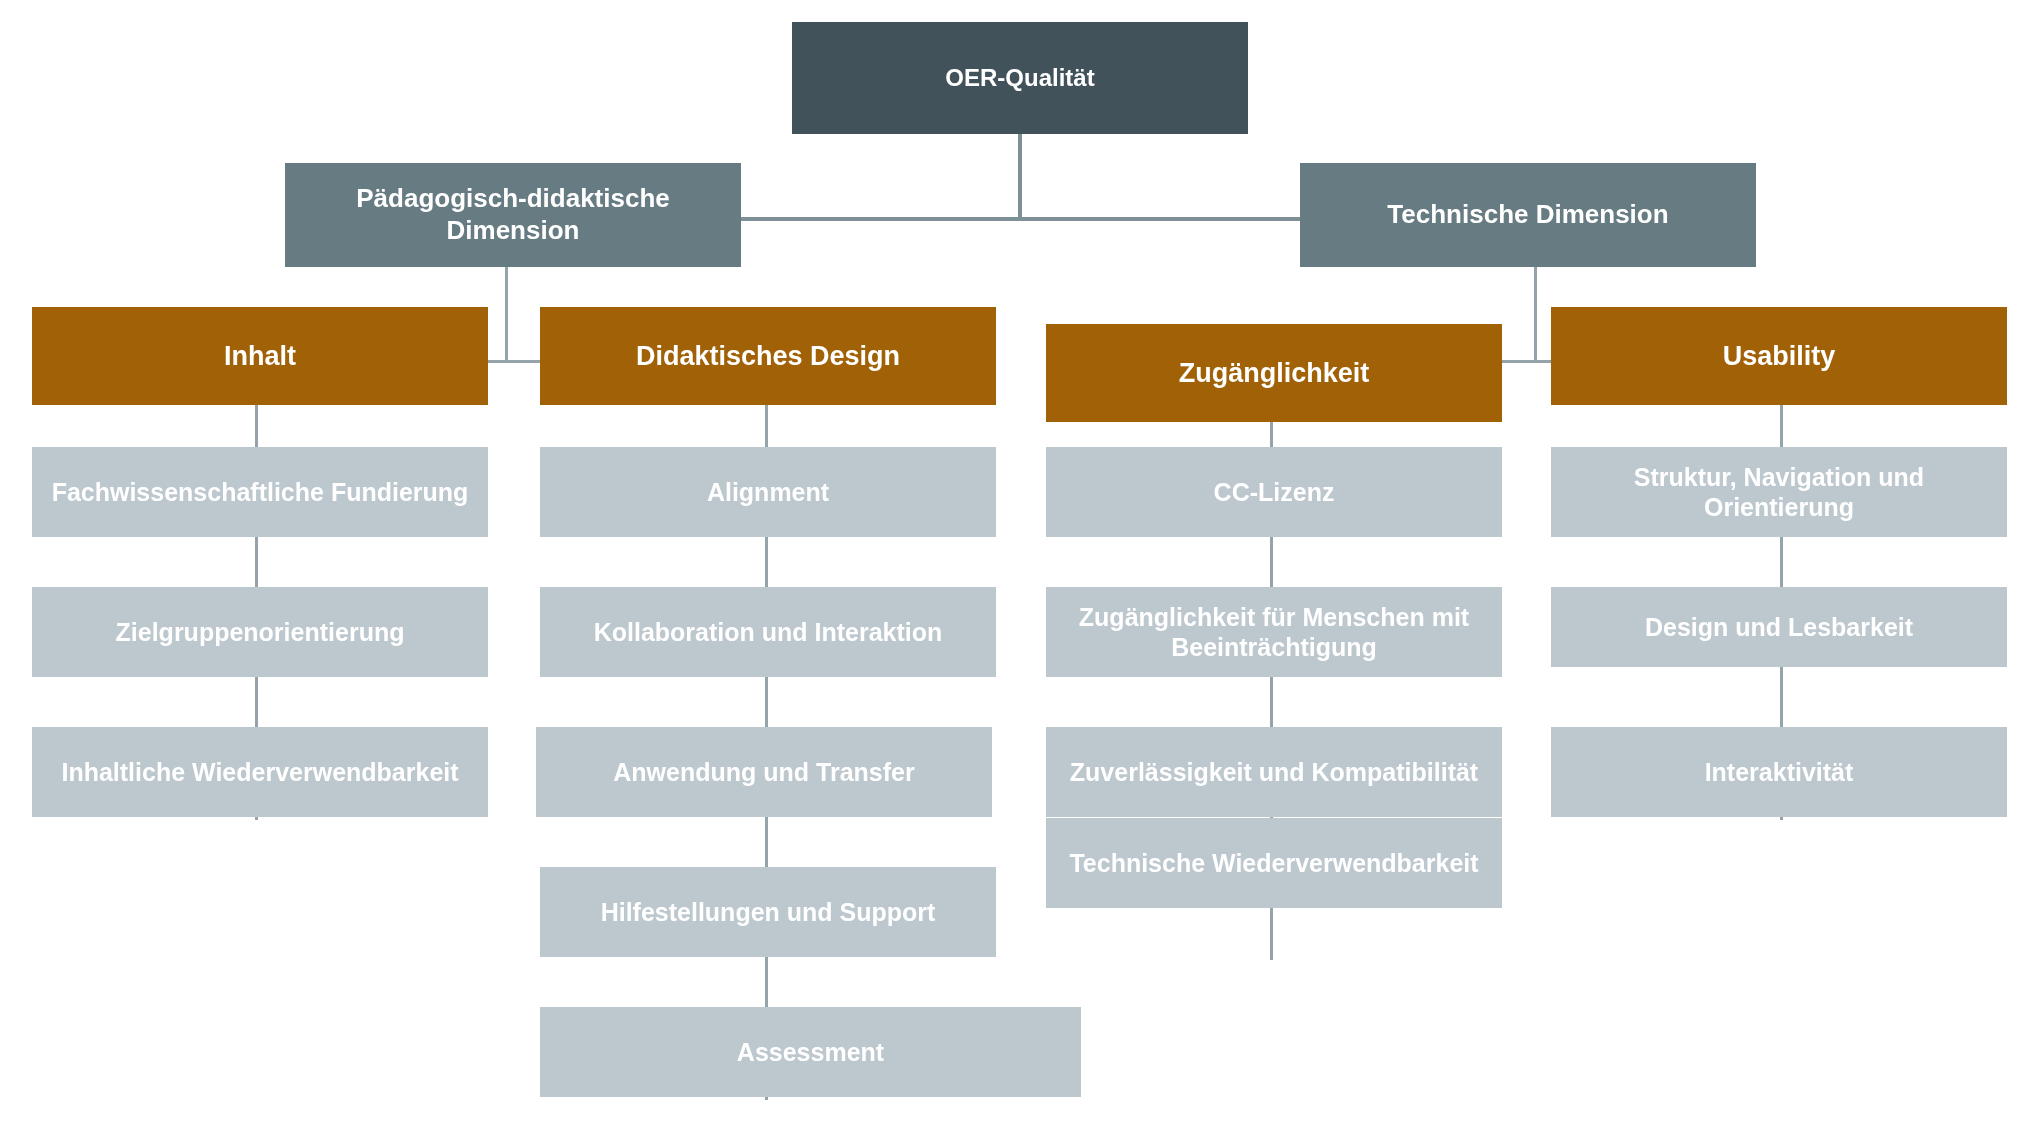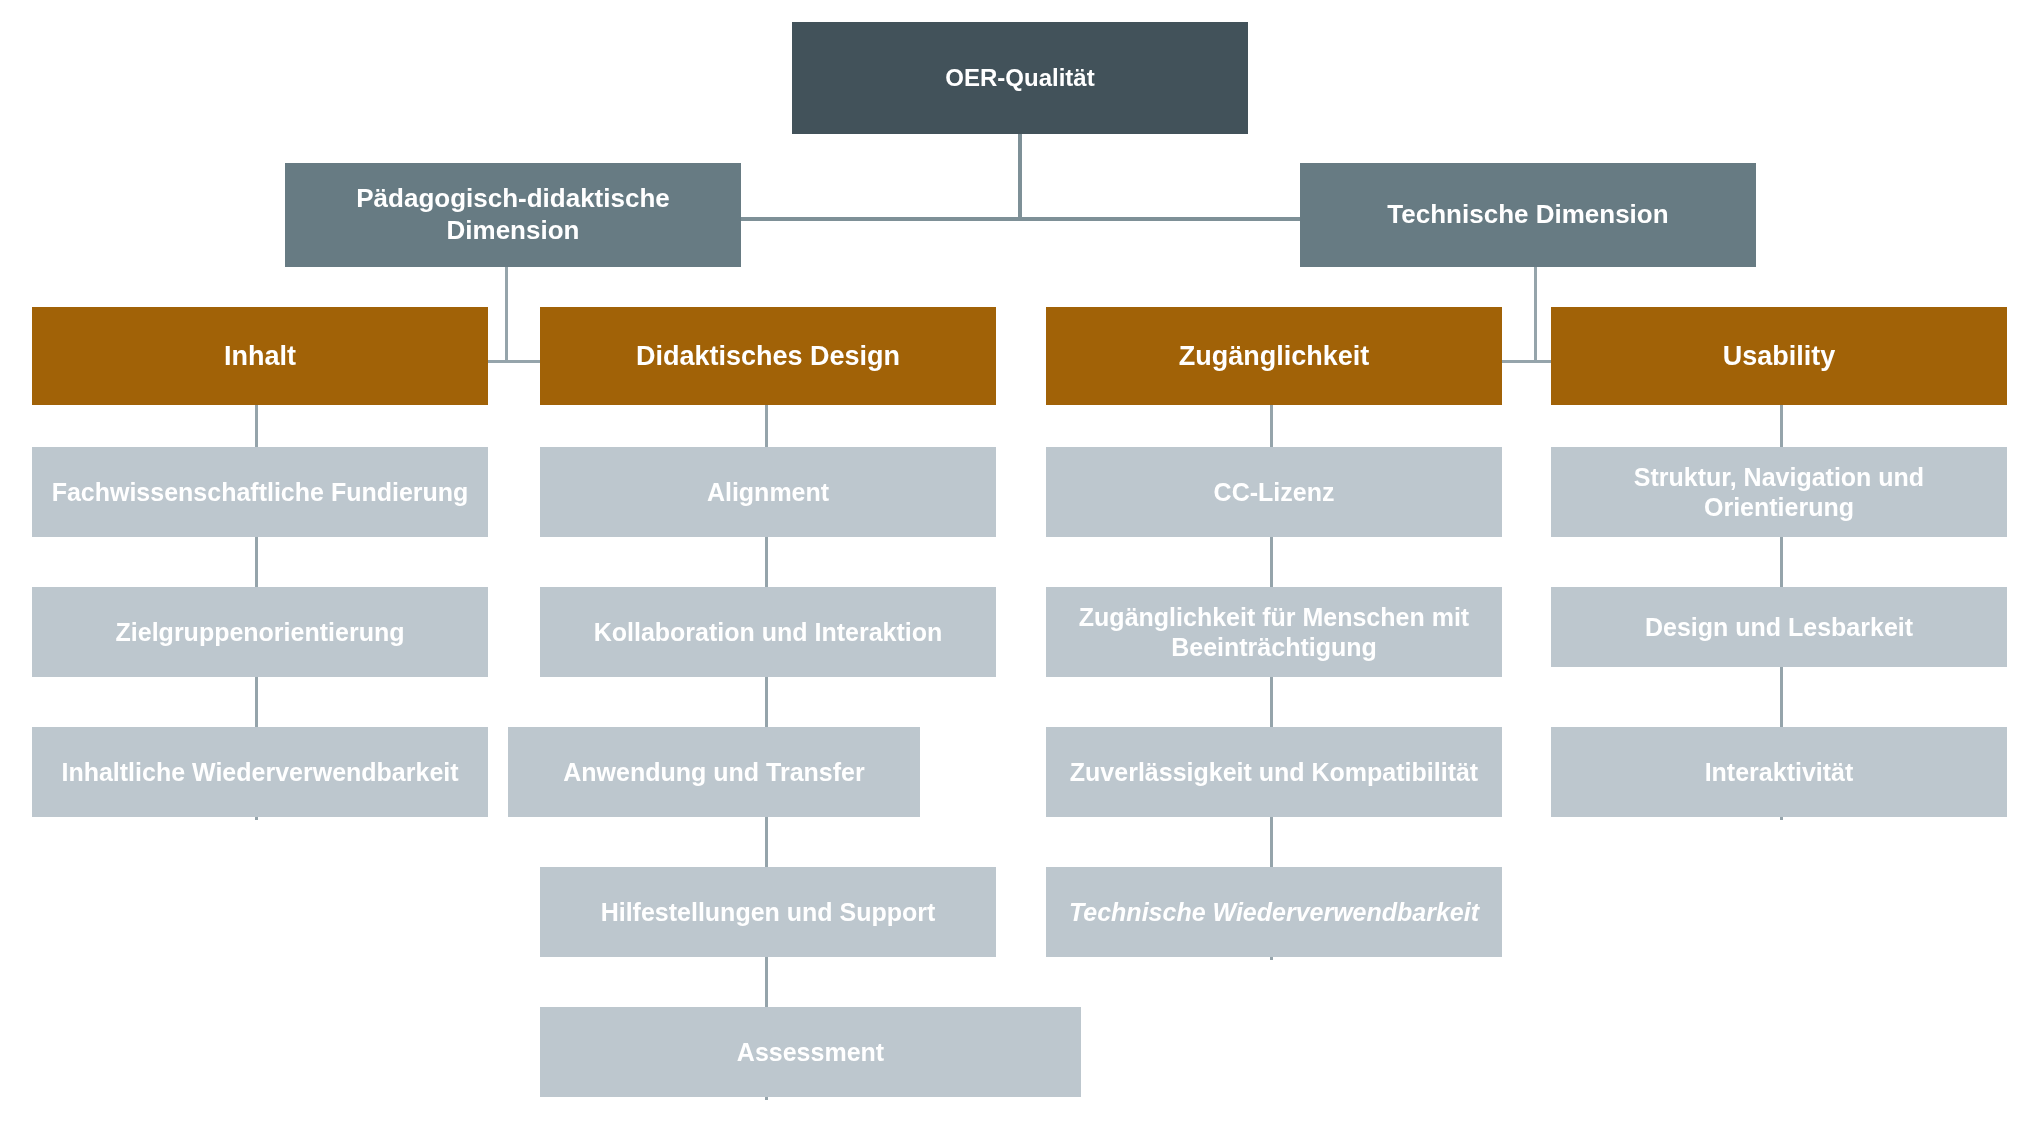--- a/index.html
+++ b/index.html
@@ -84,21 +84,21 @@
   <div class="node lvl-dim" style="left:1300px; top:163px; width:456px; height:104px;">
     <span>Technische Dimension</span>
   </div>
 
   <div class="node lvl-cat" style="left:32px; top:307px; width:456px; height:98px;">
     <span>Inhalt</span>
   </div>
   <div class="node lvl-cat" style="left:540px; top:307px; width:456px; height:98px;">
     <span>Didaktisches Design</span>
   </div>
-  <div class="node lvl-cat" style="left:1046px; top:307px; width:456px; height:98px;">
+  <div class="node lvl-cat" style="left:1046px; top:324px; width:456px; height:98px;">
     <span>Zugänglichkeit</span>
   </div>
   <div class="node lvl-cat" style="left:1551px; top:307px; width:456px; height:98px;">
     <span>Usability</span>
   </div>
 
   <div class="node lvl-leaf" style="left:32px; top:447px; width:456px; height:90px;">
     <span>Fachwissenschaftliche Fundierung</span>
   </div>
   <div class="node lvl-leaf" style="left:32px; top:587px; width:456px; height:90px;">
@@ -107,40 +107,40 @@
   <div class="node lvl-leaf" style="left:32px; top:727px; width:456px; height:90px;">
     <span>Inhaltliche Wiederverwendbarkeit</span>
   </div>
 
   <div class="node lvl-leaf" style="left:540px; top:447px; width:456px; height:90px;">
     <span>Alignment</span>
   </div>
   <div class="node lvl-leaf" style="left:540px; top:587px; width:456px; height:90px;">
     <span>Kollaboration und Interaktion</span>
   </div>
-  <div class="node lvl-leaf" style="left:508px; top:727px; width:412px; height:90px;text-align:right;">
+  <div class="node lvl-leaf" style="left:536px; top:727px; width:456px; height:90px;text-align:right;">
     <span>Anwendung und Transfer</span>
   </div>
   <div class="node lvl-leaf" style="left:540px; top:867px; width:456px; height:90px;">
     <span>Hilfestellungen und Support</span>
   </div>
   <div class="node lvl-leaf" style="left:540px; top:1007px; width:541px; height:90px;">
     <span>Assessment</span>
   </div>
 
   <div class="node lvl-leaf" style="left:1046px; top:447px; width:456px; height:90px;">
     <span>CC-Lizenz</span>
   </div>
   <div class="node lvl-leaf" style="left:1046px; top:587px; width:456px; height:90px;">
     <span>Zugänglichkeit für Menschen mit Beeinträchtigung</span>
   </div>
   <div class="node lvl-leaf" style="left:1046px; top:727px; width:456px; height:90px;">
     <span>Zuverlässigkeit und Kompatibilität</span>
   </div>
-  <div class="node lvl-leaf" style="left:1046px; top:867px; width:456px; height:90px;font-style:italic;">
+  <div class="node lvl-leaf" style="left:1046px; top:818px; width:456px; height:90px;">
     <span>Technische Wiederverwendbarkeit</span>
   </div>
 
   <div class="node lvl-leaf" style="left:1551px; top:447px; width:456px; height:90px;">
     <span>Struktur, Navigation und Orientierung</span>
   </div>
   <div class="node lvl-leaf" style="left:1551px; top:587px; width:456px; height:80px;text-align:center;">
     <span>Design und Lesbarkeit</span>
   </div>
   <div class="node lvl-leaf" style="left:1551px; top:727px; width:456px; height:90px;">

